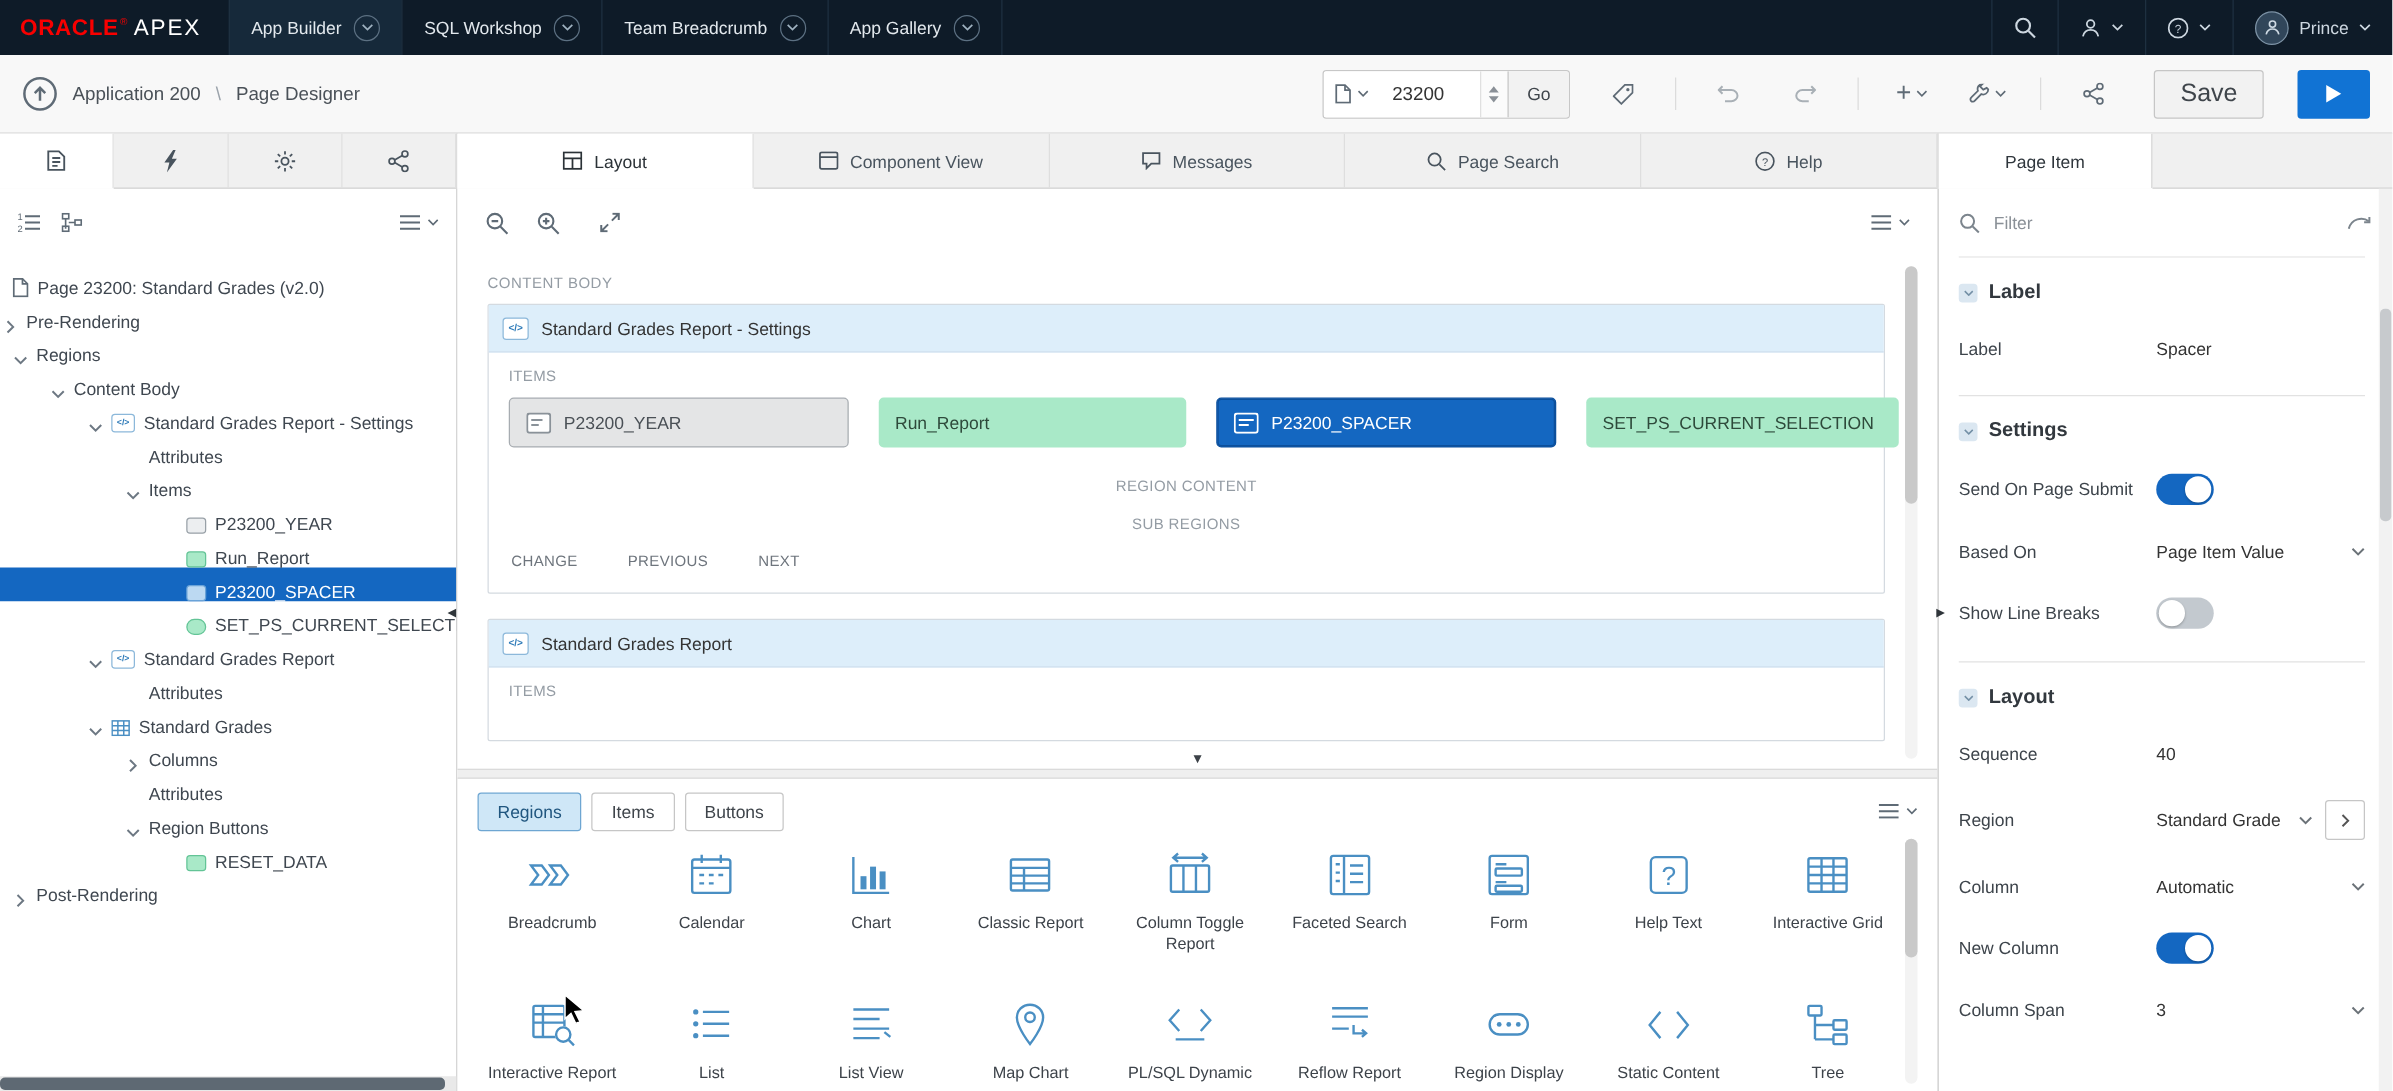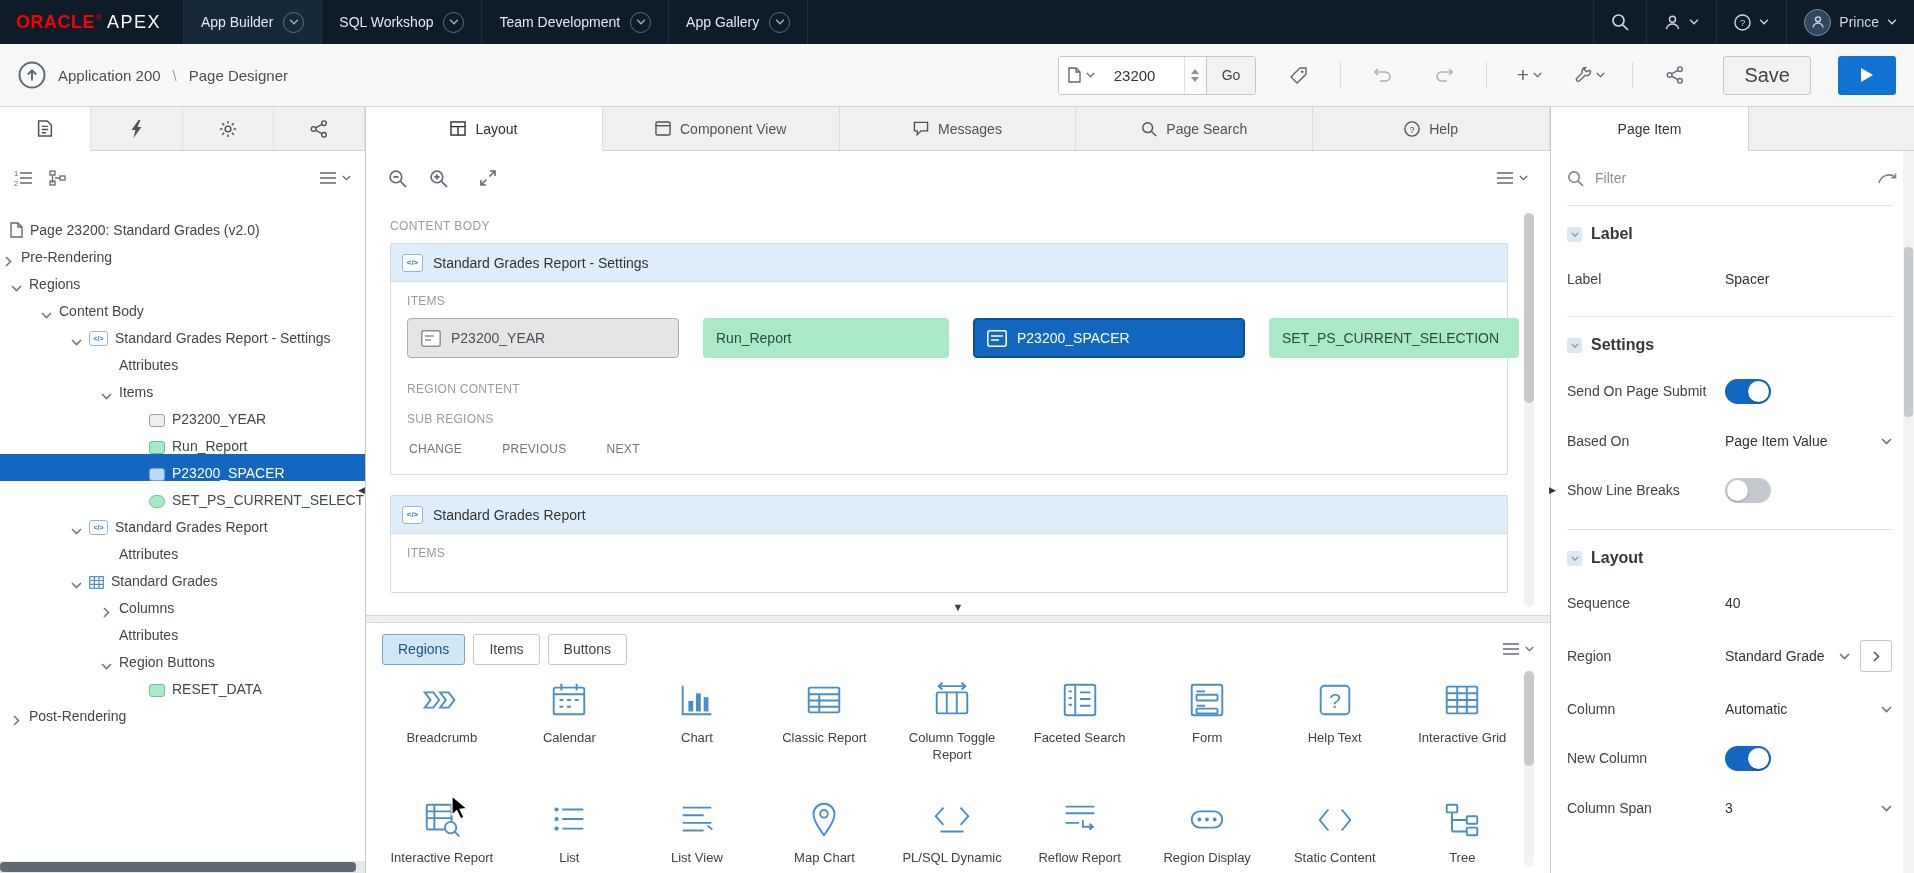--- a/index.html
+++ b/index.html
@@ -91,42 +91,42 @@
   .region-ico { width:21px; height:18px; border-radius:3px; background:#fff; border:1px solid #8cb8da; color:#2d7ab8; font-size:8px; font-weight:bold; display:flex; align-items:center; justify-content:center; flex:none; }
   .rc-body { padding:12px 16px 12px; }
   .action-row { display:flex; gap:46px; font-size:12px; color:#6e757d; letter-spacing:.3px; margin:4px 0 20px 2px; }
   .mini-label { font-size:12px; color:#949ca4; letter-spacing:.3px; margin-bottom:10px; }
   .items-row { display:flex; gap:24px; margin-bottom:24px; }
   .pill { height:40px; border-radius:4px; display:flex; align-items:center; gap:10px; padding:0 13px; font-size:14px; flex:none; }
   .pill.gray { width:272px; background:#e4e5e6; border:1px solid #a7acb1; color:#4a5056; }
   .pill.green { background:var(--item-green); color:#2e4a3b; }
   .pill.g1 { width:246px; } .pill.g2 { width:250px; }
   .pill.selp { width:272px; background:var(--accent-blue); color:#fff; border:1px solid #0c4f9b; box-shadow:inset 0 0 0 1px #0c4f9b; }
-  .rc-gap { margin-bottom:16px; }
+  .rc-gap { margin-bottom:16px;text-align:center; }
   .footer-row { display:flex; gap:40px; font-size:12px; color:#6e757d; letter-spacing:.3px; margin:2px 0 6px 2px; }
   .scroll-ind { position:absolute; bottom:2px; left:50%; transform:translateX(-50%); color:#3c4248; font-size:11px; }
   .canvas-vscroll { position:absolute; top:8px; right:16px; width:10px; bottom:8px; background:#f3f3f3; border-radius:5px; }
   .canvas-vscroll .thumb { position:absolute; top:0; left:0; width:10px; height:190px; background:#c9c9c9; border-radius:5px; }
   .c-splitter { height:8px; background:#efefef; border-top:1px solid #dadada; border-bottom:1px solid #dadada; flex:none; }
   .c-gallery { height:250px; position:relative; padding-top:6px; flex:none; overflow:hidden; }
   .g-tabs { display:flex; align-items:center; gap:8px; padding:0 16px; height:40px; }
   .g-tab { height:31px; padding:0 15px; display:flex; align-items:center; font-size:14px; border-radius:3px; border:1px solid #c6c6c6; background:#fff; color:#3f454b; }
   .g-tab.active { background:#cfe7f7; border-color:#6ea6d2; color:#20567f; }
   .g-row { display:flex; padding:10px 24px 2px 12px; min-height:120px; }
   .g-cell { flex:1; display:flex; flex-direction:column; align-items:center; gap:9px; position:relative; }
   .gico { color:var(--gallery-icon-blue); }
   .g-label { font-size:13px; color:#3d434a; text-align:center; line-height:1.3; max-width:112px; }
   .gallery-vscroll { position:absolute; right:16px; top:48px; bottom:6px; width:10px; background:#f3f3f3; border-radius:5px; }
   .gallery-vscroll .thumb { position:absolute; top:0; left:0; width:10px; height:95px; background:#c9c9c9; border-radius:5px; }
   .cursor-icon { position:absolute; left:72px; top:-4px; z-index:4; }
 
   
   .right-panel { width:364px; border-left:1px solid #c9c9c9; display:flex; flex-direction:column; background:#fff; position:relative; }
   .rp-tabs { height:44px; background:#f0f0f0; border-bottom:1px solid #d2d2d2; display:flex; flex:none; }
-  .rp-tab { width:198px; background:#fff; border-right:1px solid #d2d2d2; display:flex; align-items:center; justify-content:center; font-size:14px; color:#2f363c; margin-bottom:-1px; border-bottom:1px solid #fff; }
+  .rp-tab { width:171px; background:#fff; border-right:1px solid #d2d2d2; display:flex; align-items:center; justify-content:center; font-size:14px; color:#2f363c; margin-bottom:-1px; border-bottom:1px solid #fff; }
   .rp-filter { height:54px; display:flex; align-items:center; gap:11px; padding:0 16px; color:#7c858d; flex:none; }
   .rp-filter input { flex:1; border:none; outline:none; font-size:14px; color:#333; font-family:inherit; background:transparent; }
   .rp-filter input::placeholder { color:#8a9097; }
   .rp-body { flex:1; overflow:hidden; padding:0 22px 0 16px; }
   .prop-section { border-top:1px solid #e2e2e2; padding-top:16px; }
   .sec-header { display:flex; align-items:center; gap:9px; margin-bottom:22px; height:24px; }
   .sec-ico { width:15px; height:15px; border-radius:3px; background:#dbe7f1; color:#7490a6; display:flex; align-items:center; justify-content:center; flex:none; }
   .sec-title { font-size:16px; font-weight:bold; color:#32383e; }
   .prop-row { display:flex; align-items:center; margin-bottom:26px; min-height:22px; }
   .p-label { width:158px; flex:none; font-size:14px; color:#3d444b; line-height:1.35; }
@@ -162,21 +162,21 @@
     </div>
     <div class="top-tab">
       <span>SQL Workshop</span>
       <span class="circ">
           <svg width="10" height="6" viewBox="0 0 11 7">
             <path d="M1 1l4.5 4.5L10 1" fill="none" stroke="currentColor" stroke-width="1.6"></path>
           </svg>
         </span>
     </div>
     <div class="top-tab">
-      <span>Team Development</span>
+      <span>Team Breadcrumb</span>
       <span class="circ">
           <svg width="10" height="6" viewBox="0 0 11 7">
             <path d="M1 1l4.5 4.5L10 1" fill="none" stroke="currentColor" stroke-width="1.6"></path>
           </svg>
         </span>
     </div>
     <div class="top-tab">
       <span>App Gallery</span>
       <span class="circ">
           <svg width="10" height="6" viewBox="0 0 11 7">

